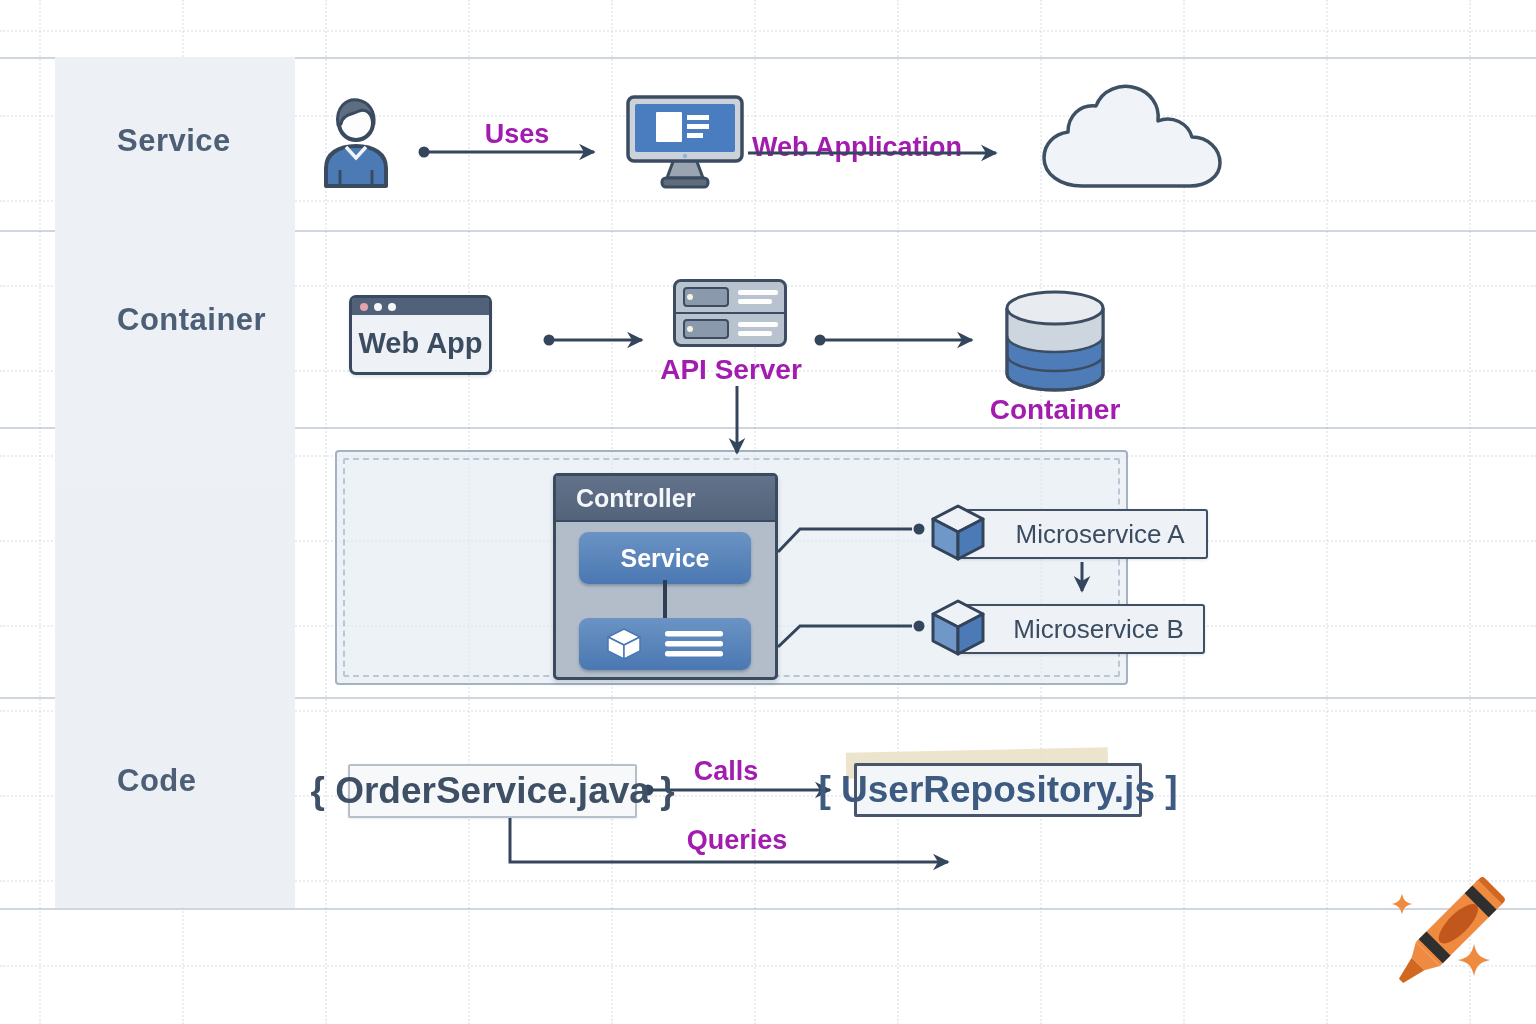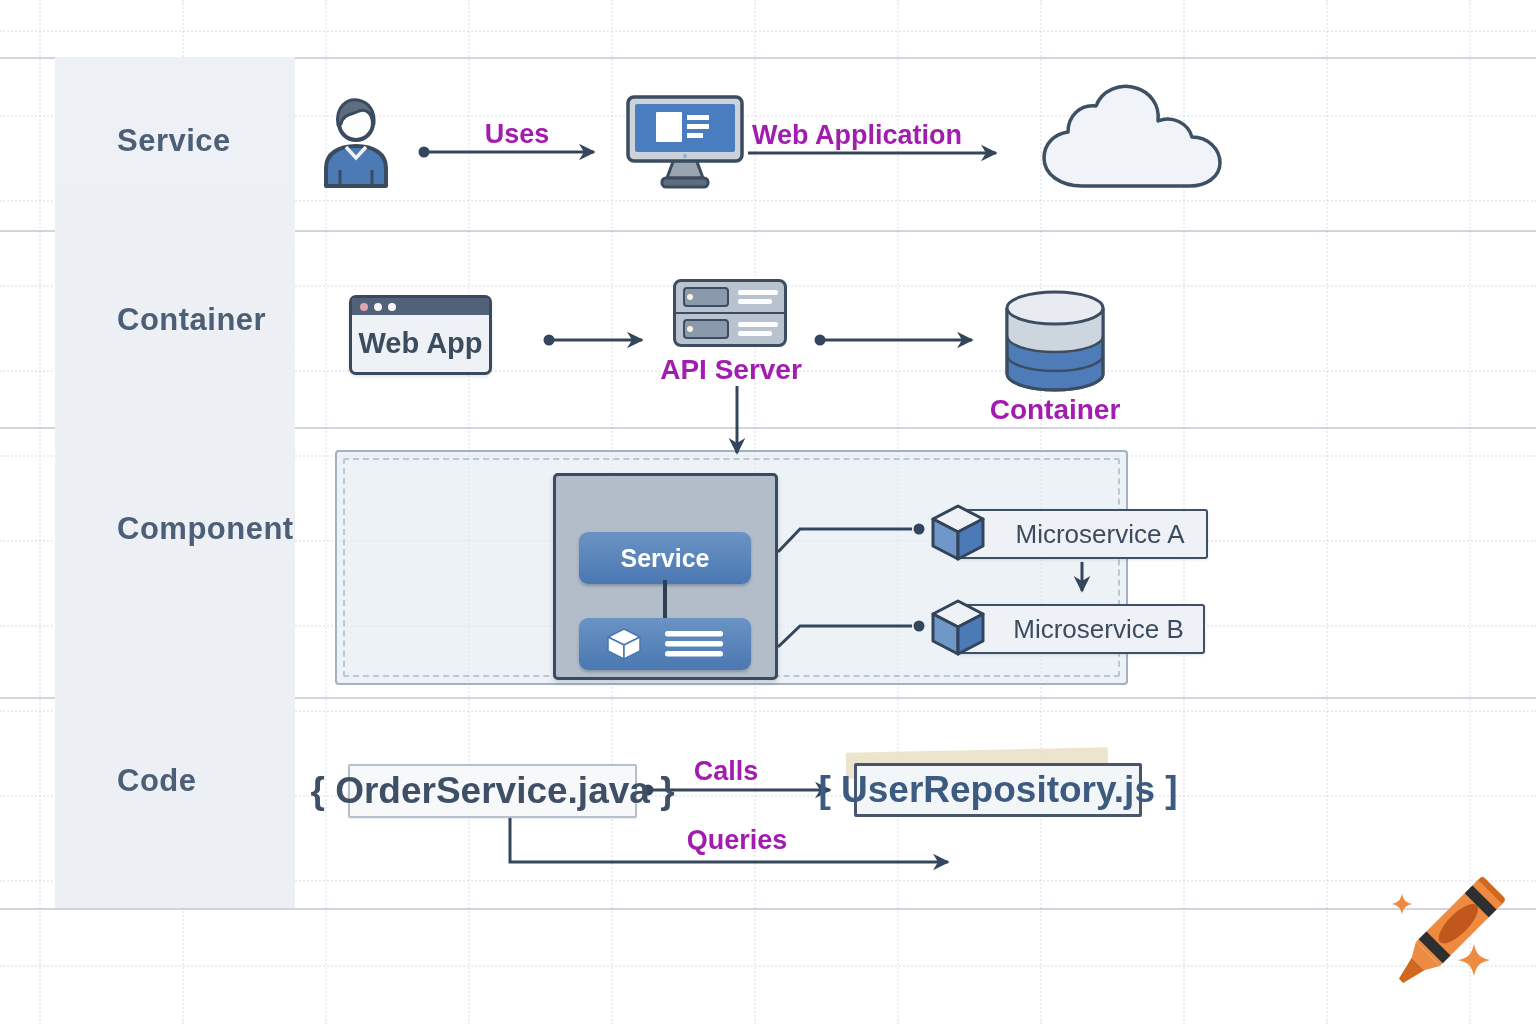--- a/index.html
+++ b/index.html
@@ -108,21 +108,20 @@
 
   <div class="sep" style="top:57px"></div>
   <div class="sep" style="top:230px"></div>
   <div class="sep" style="top:427px"></div>
   <div class="sep" style="top:697px"></div>
   <div class="sep" style="top:908px"></div>
 
   <div id="sidebar-col"></div>
   <div class="side-label" style="top:123px">Service</div>
   <div class="side-label" style="top:302px">Container</div>
-  <div class="side-label" style="top:511px">Component</div>
   <div class="side-label" style="top:763px">Code</div>
 
   <div id="component-panel"></div>
 
   <svg id="connector-svg" width="1536" height="1024" viewBox="0 0 1536 1024">
     <defs>
       <marker id="ah" markerUnits="userSpaceOnUse" markerWidth="20" markerHeight="20" viewBox="0 0 12 12" refX="10" refY="6" orient="auto">
         <path d="M1,1 L11,6 L1,11 L4,6 Z" fill="#34465c"></path>
       </marker>
     </defs>
@@ -173,21 +172,21 @@
     <rect x="36" y="83" width="46" height="9" rx="4" fill="#5e6c7c" stroke="#3b4c60" stroke-width="3"></rect>
     <rect x="2" y="2" width="114" height="64" rx="6" fill="#ccd2d9" stroke="#3b4c60" stroke-width="3.5"></rect>
     <rect x="9" y="9" width="100" height="48" rx="2" fill="#4a7cc0"></rect>
     <rect x="30" y="17" width="26" height="30" rx="1" fill="#ffffff"></rect>
     <rect x="61" y="20" width="22" height="5" fill="#ffffff"></rect>
     <rect x="61" y="29" width="22" height="5" fill="#ffffff"></rect>
     <rect x="61" y="38" width="16" height="5" fill="#ffffff"></rect>
     <circle cx="59" cy="61" r="2.2" fill="#8fb3d8"></circle>
   </svg>
 
-  <div class="lbl arrow-lbl" style="left:857px;top:120px">Web Application</div>
+  <div class="lbl arrow-lbl" style="left:857px;top:132px">Web Application</div>
 
   <svg class="abs icon-layer" style="left:1024px;top:80px" width="214" height="112" viewBox="0 0 214 112">
     <path d="M58,106 C36,106 20,94 20,78 C20,64 30,54 44,52 C44,36 56,24 72,26 C78,10 96,3 112,8 C126,12 136,25 134,41 C148,35 164,43 168,57 C184,57 196,69 196,83 C196,97 182,106 166,106 Z" fill="#f0f3f7" stroke="#3e5064" stroke-width="3.5" stroke-linejoin="round"></path>
   </svg>
   <div class="lbl node-lbl" style="left:1132px;top:145px;font-size:27px;color:#44576d">Cloud Service</div>
 
   <div id="webapp-window" class="icon-layer">
     <div id="webapp-titlebar">
       <span class="win-dot" style="background:#e2a3ae"></span>
       <span class="win-dot" style="background:#f4f6f8"></span>
@@ -215,20 +214,21 @@
     <path d="M5,30 V96 a48,16 0 0 0 96,0 V30" fill="#4d7cb8" stroke="#3c4d62" stroke-width="3"></path>
     <path d="M5,30 V58 a48,16 0 0 0 96,0 V30 a48,16 0 0 1 -96,0 Z" fill="#cdd5de"></path>
     <path d="M5,30 V96 a48,16 0 0 0 96,0 V30" fill="none" stroke="#3c4d62" stroke-width="3"></path>
     <path d="M5,58 a48,16 0 0 0 96,0" fill="none" stroke="#3c4d62" stroke-width="2.5"></path>
     <path d="M5,77 a48,16 0 0 0 96,0" fill="none" stroke="#3c4d62" stroke-width="2.5"></path>
     <ellipse cx="53" cy="30" rx="48" ry="16" fill="#e8ecf1" stroke="#3c4d62" stroke-width="3"></ellipse>
   </svg>
   <div class="lbl node-lbl" style="left:1055px;top:394px">Container</div>
 
   <div id="controller-box" class="icon-layer">
+    <div id="controller-header">Controller</div>
     <div class="blue-box" id="service-box">Service</div>
     <div id="service-connector"></div>
     <div class="blue-box" id="repo-box">
       <svg width="36" height="32" viewBox="0 0 36 32">
         <polygon points="18,1 34,9 18,17 2,9" fill="#ffffff" stroke="#4a78b2" stroke-width="1.5"></polygon>
         <polygon points="2,9 18,17 18,31 2,23" fill="#ffffff" stroke="#4a78b2" stroke-width="1.5"></polygon>
         <polygon points="34,9 18,17 18,31 34,23" fill="#ffffff" stroke="#4a78b2" stroke-width="1.5"></polygon>
       </svg>
       <svg width="60" height="30" viewBox="0 0 60 30">
         <rect x="1" y="2" width="58" height="5.5" rx="2.5" fill="#ffffff"></rect>

